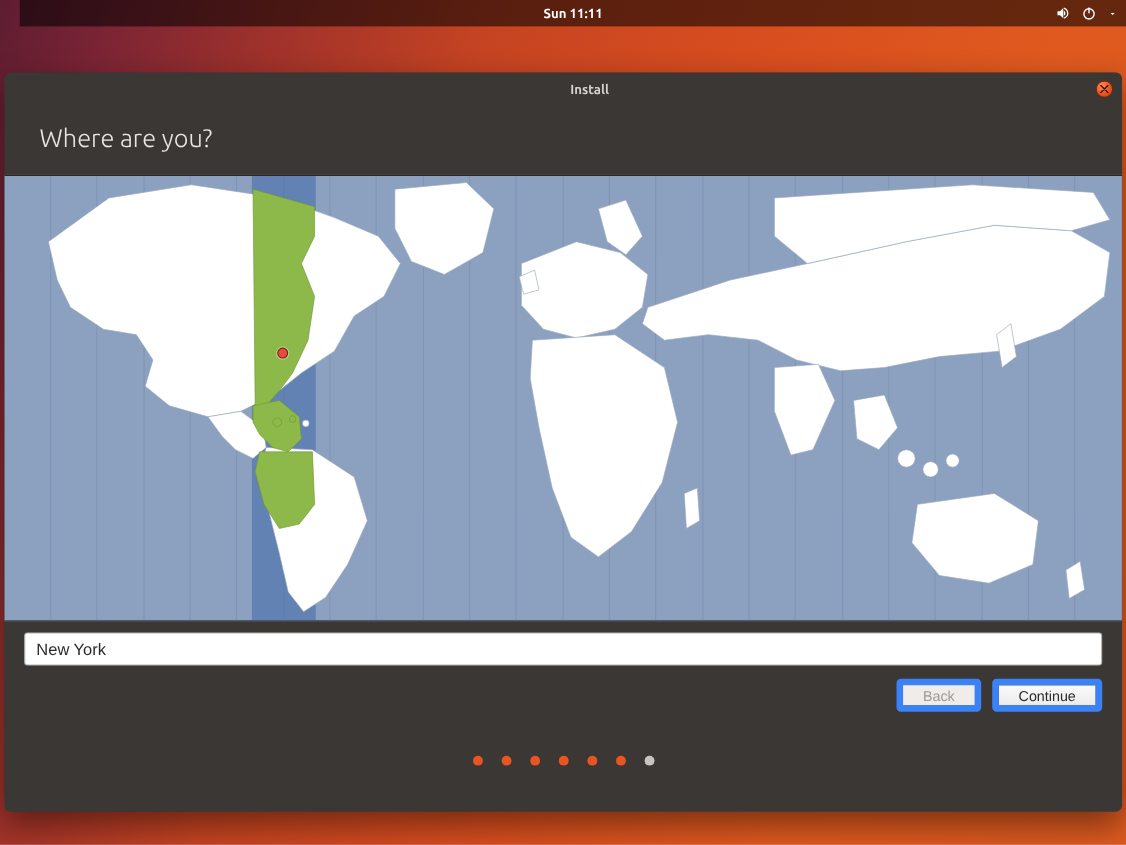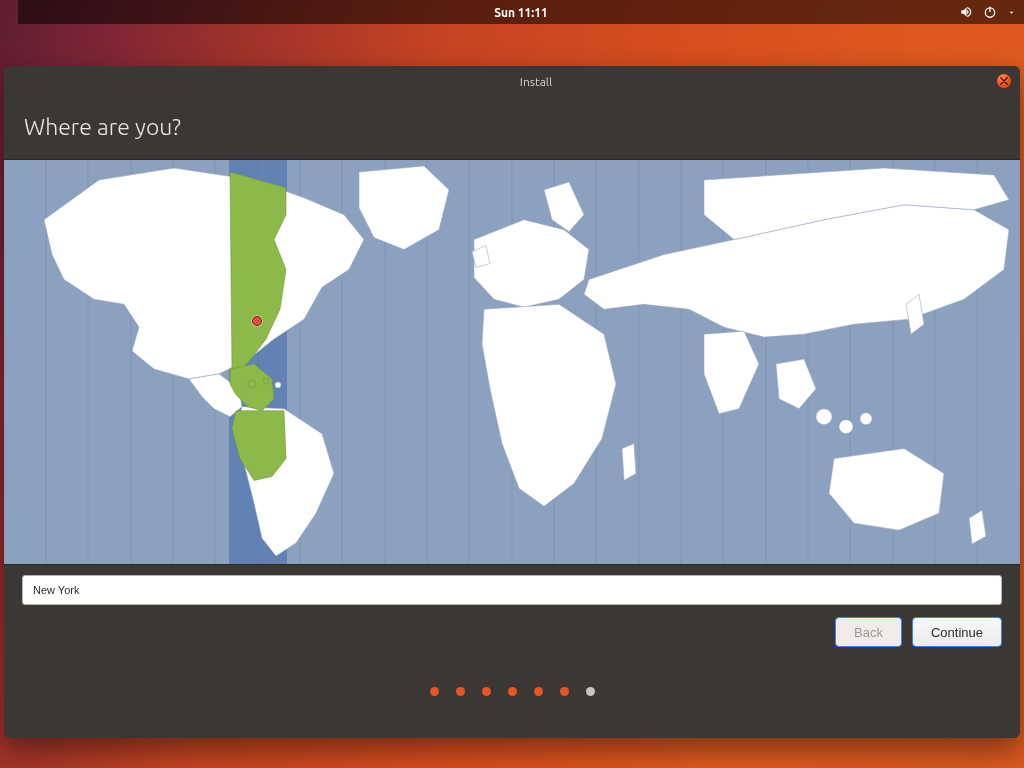--- a/index.html
+++ b/index.html
@@ -27,34 +27,34 @@
     position:absolute; left:4px; right:4px; top:66px; bottom:30px;
     background:#3b3735;
     border-radius:6px;
     box-shadow: 0 12px 30px rgba(0,0,0,0.45);
     display:flex; flex-direction:column;
     overflow:hidden;
   }
   .titlebar {
     height:30px; background:#3b3735; color:#d5d2cf;
     display:flex; align-items:center; justify-content:center;
-    font-size:12px; font-weight:400;
+    font-size:12px; font-weight:700;
     position:relative;
     padding-left:48px;
   }
   .titlebar .close {
     position:absolute; right:8px; top:7px; width:16px; height:16px;
     background: radial-gradient(circle at 35% 30%, #ff8a56, #e95420 55%, #c53d11 100%);
     border-radius:50%;
     border:1px solid #6a2d12;
     display:flex; align-items:center; justify-content:center;
   }
   .titlebar .close svg { width:8px; height:8px; }
   .header {
-    padding: 18px 20px 20px 20px;
+    padding: 18px 20px 20px 32px;
     color:#e9e6e3; font-size:23px; font-weight:300;
   }
   .map-wrap {
     background:#8ca0c0;
     height:406px;
     position:relative;
     border-top:1px solid #2b2826;
     border-bottom:1px solid #2b2826;
   }
   .map-wrap svg.world { position:absolute; inset:0; width:100%; height:100%; }
@@ -67,27 +67,27 @@
   }
   .controls {
     padding:10px 18px 14px 18px;
     display:flex; flex-direction:column; gap:12px;
     background:#3b3735;
   }
   .tz-input {
     width:100%; height:30px;
     border:1px solid #b7b3ae; border-radius:3px;
     background:#fff; color:#2b2b2b;
-    font-size:11px; padding:0 10px;
+    font-size:15px; padding:0 10px;
   }
   .button-row { display:flex; justify-content:flex-end; gap:10px; }
   .btn {
     height:30px; padding:0 18px;
     background: linear-gradient(#fafafa,#ececec);
-    border:1px solid #3b82f6; border-radius:4px;
+    border:6px solid #3b82f6; border-radius:4px;
     font-size:13px; color:#2b2b2b;
     cursor:pointer;
   }
   .btn[disabled] { color:#9d9a96; cursor:default; background:#efecea; }
   .progress-dots {
     height:60px; display:flex; align-items:center; justify-content:center; gap:17px;
     background:#3b3735;
   }
   .dot { width:9px; height:9px; border-radius:50%; background:#c8c5c1; }
   .dot.done { background:#e95420; }

